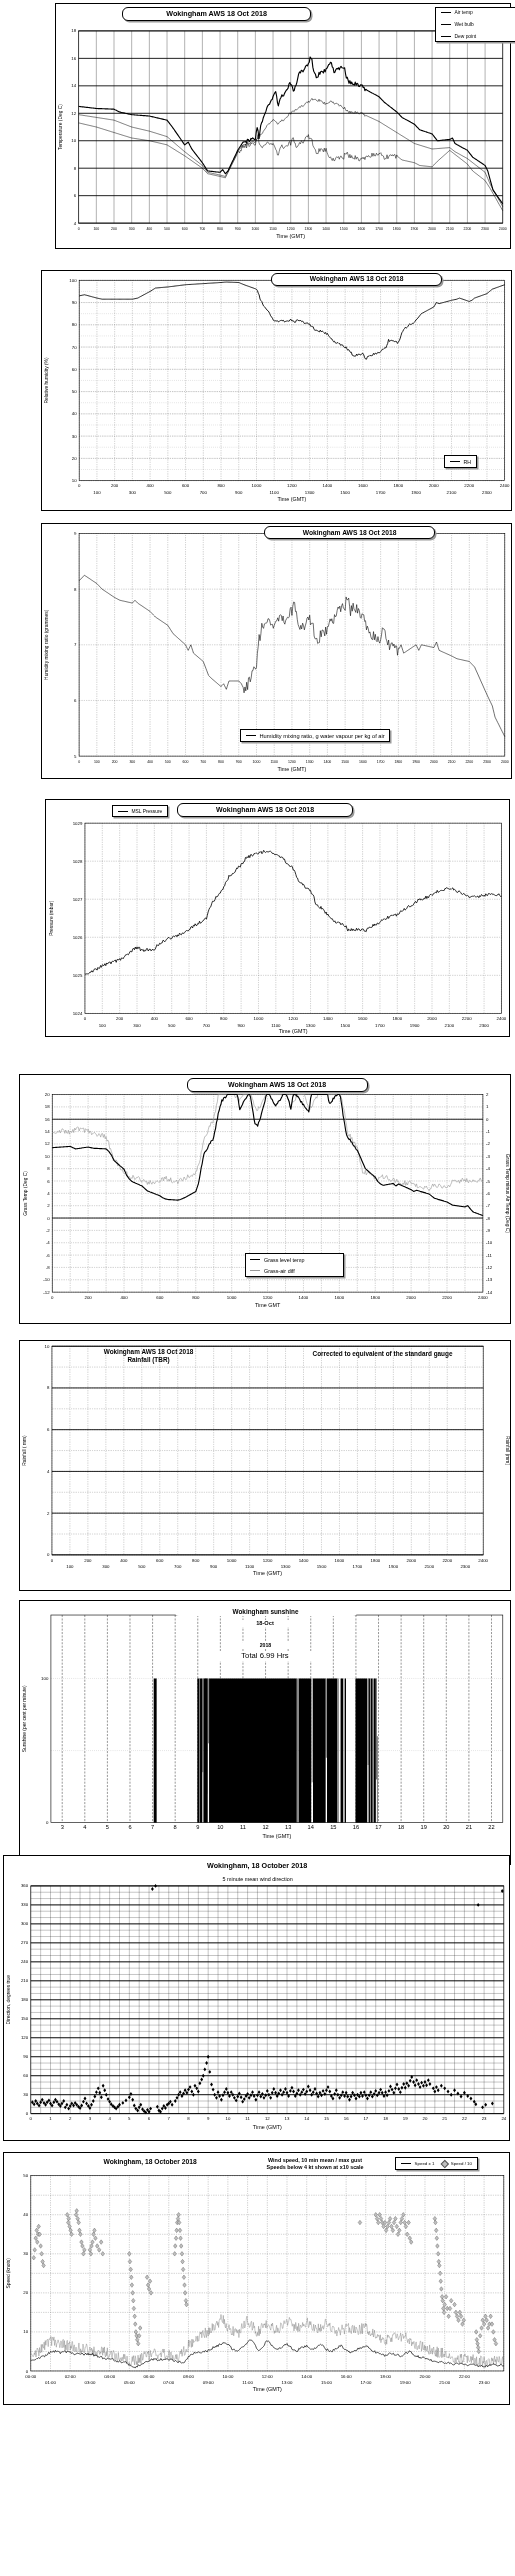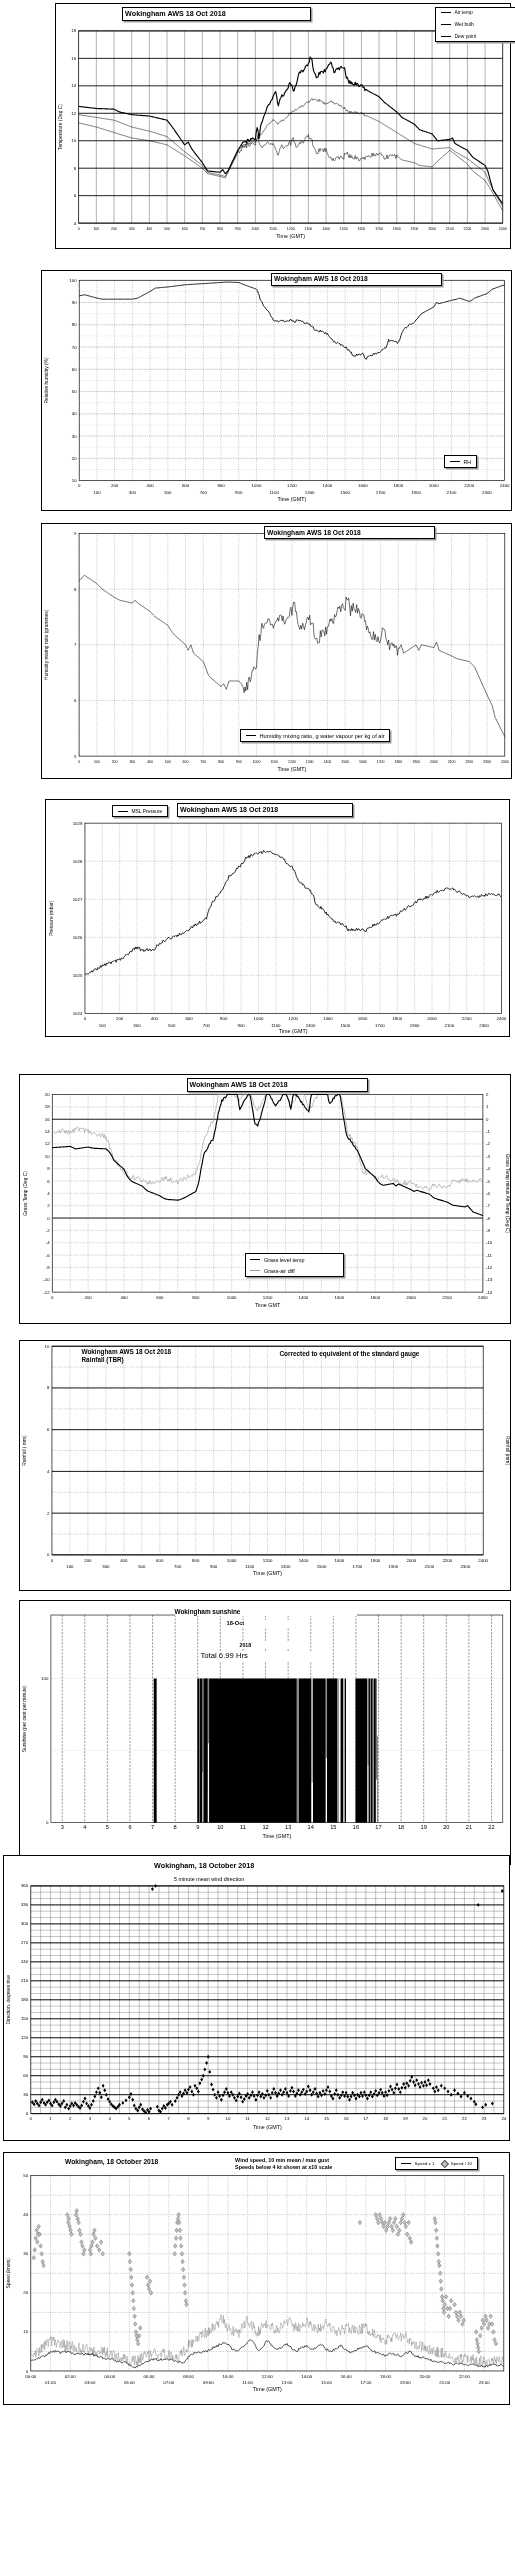--- a/index.html
+++ b/index.html
@@ -1,19 +1,19 @@
 <!DOCTYPE html>
 <html style="font-size:8.2px"><head>
 <meta charset="utf-8">
 <style>
   html,body{margin:0;padding:0;background:#fff;}
   body{width:515px;height:2576px;position:relative;font-family:"Liberation Sans",sans-serif;color:#000;}
   .panel{position:absolute;background:#fff;border:0.8px solid #000;box-sizing:border-box;}
   .panel svg{position:absolute;left:0;top:0;}
-  .ct{position:absolute;text-align:left;line-height:1.25;color:#000;}
+  .ct{position:absolute;text-align:center;line-height:1.25;color:#000;border-radius:6px;}
   .boxed{border:0.5px solid #000;background:#fff;box-shadow:1.5px 1.5px 0 #9a9a9a;padding:1.5px 2.1px;}
   .bgw{background:#fff;}
   .lg{position:absolute;display:flex;border:0.5px solid #000;background:#fff;box-shadow:1.5px 1.5px 0 #9a9a9a;padding:2.6px 4.6px;align-items:flex-start;}
   .lr{display:flex;align-items:center;gap:3.6px;white-space:nowrap;}
   .ln{display:inline-block;width:10.3px;height:0;border-top-style:solid;}
   .dia{display:inline-block;width:3.6px;height:3.6px;transform:rotate(45deg);border:0.5px solid #555;}
   svg text{fill:#000;}
 </style>
 </head>
 <body>

